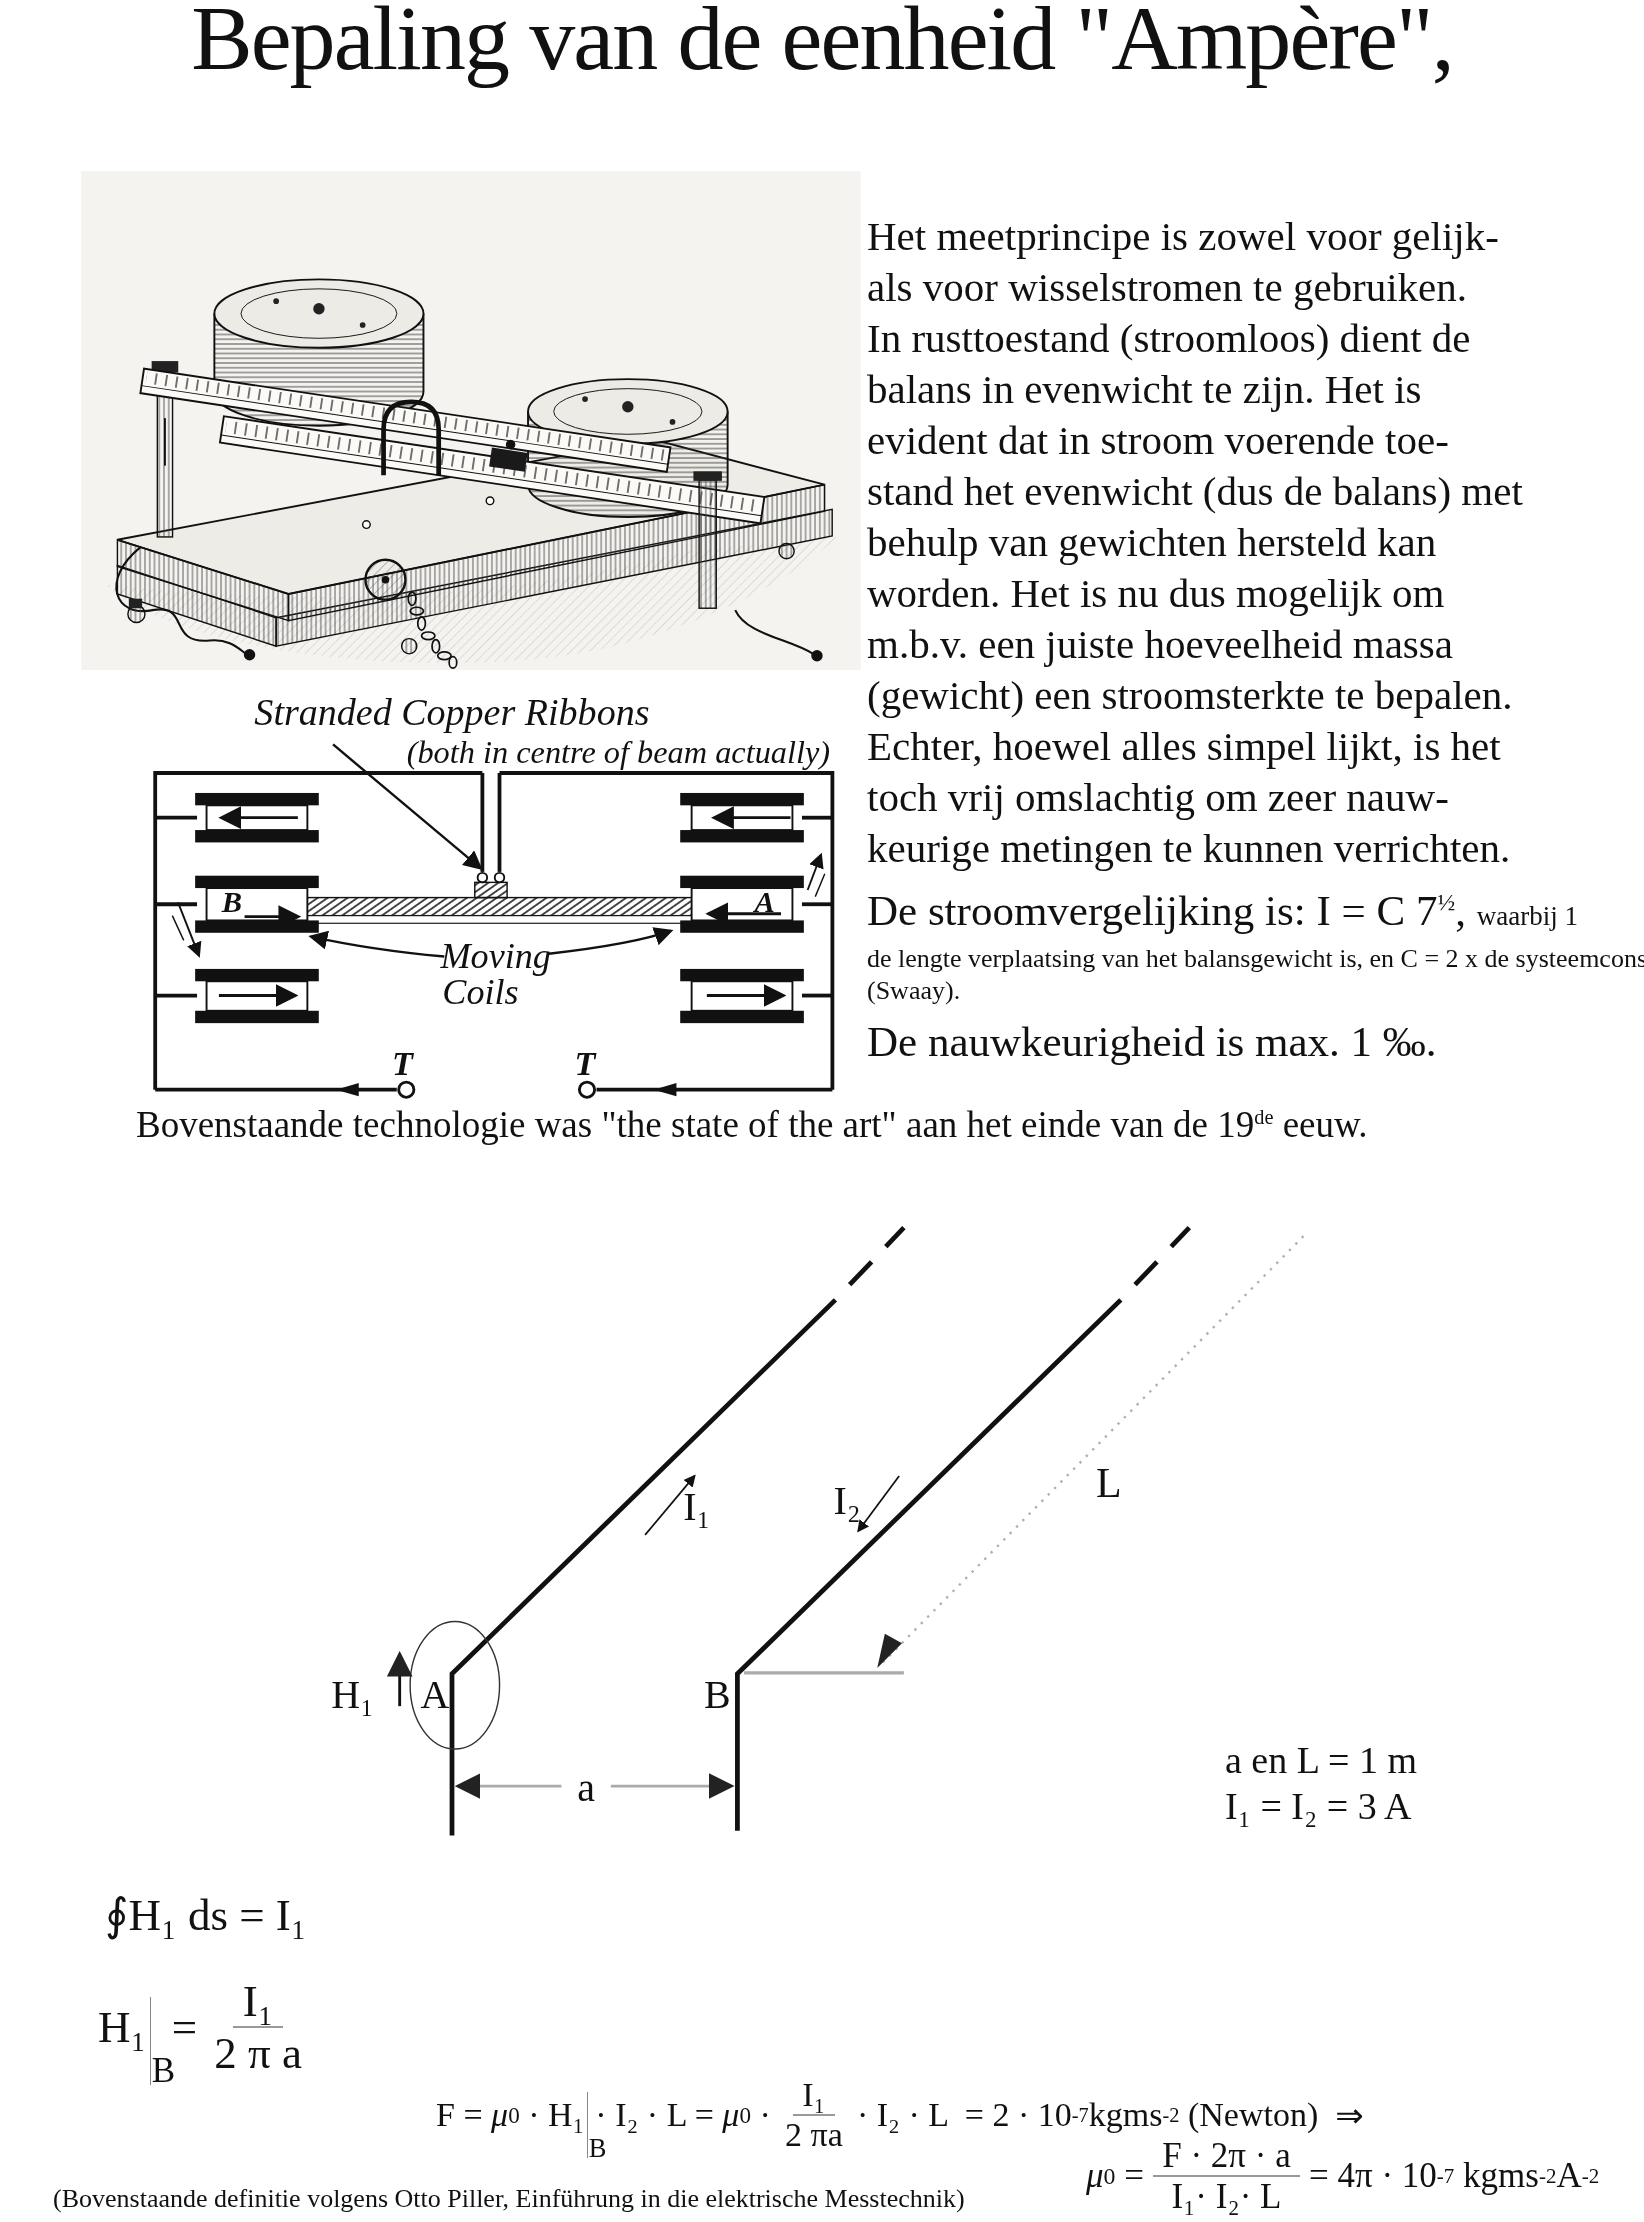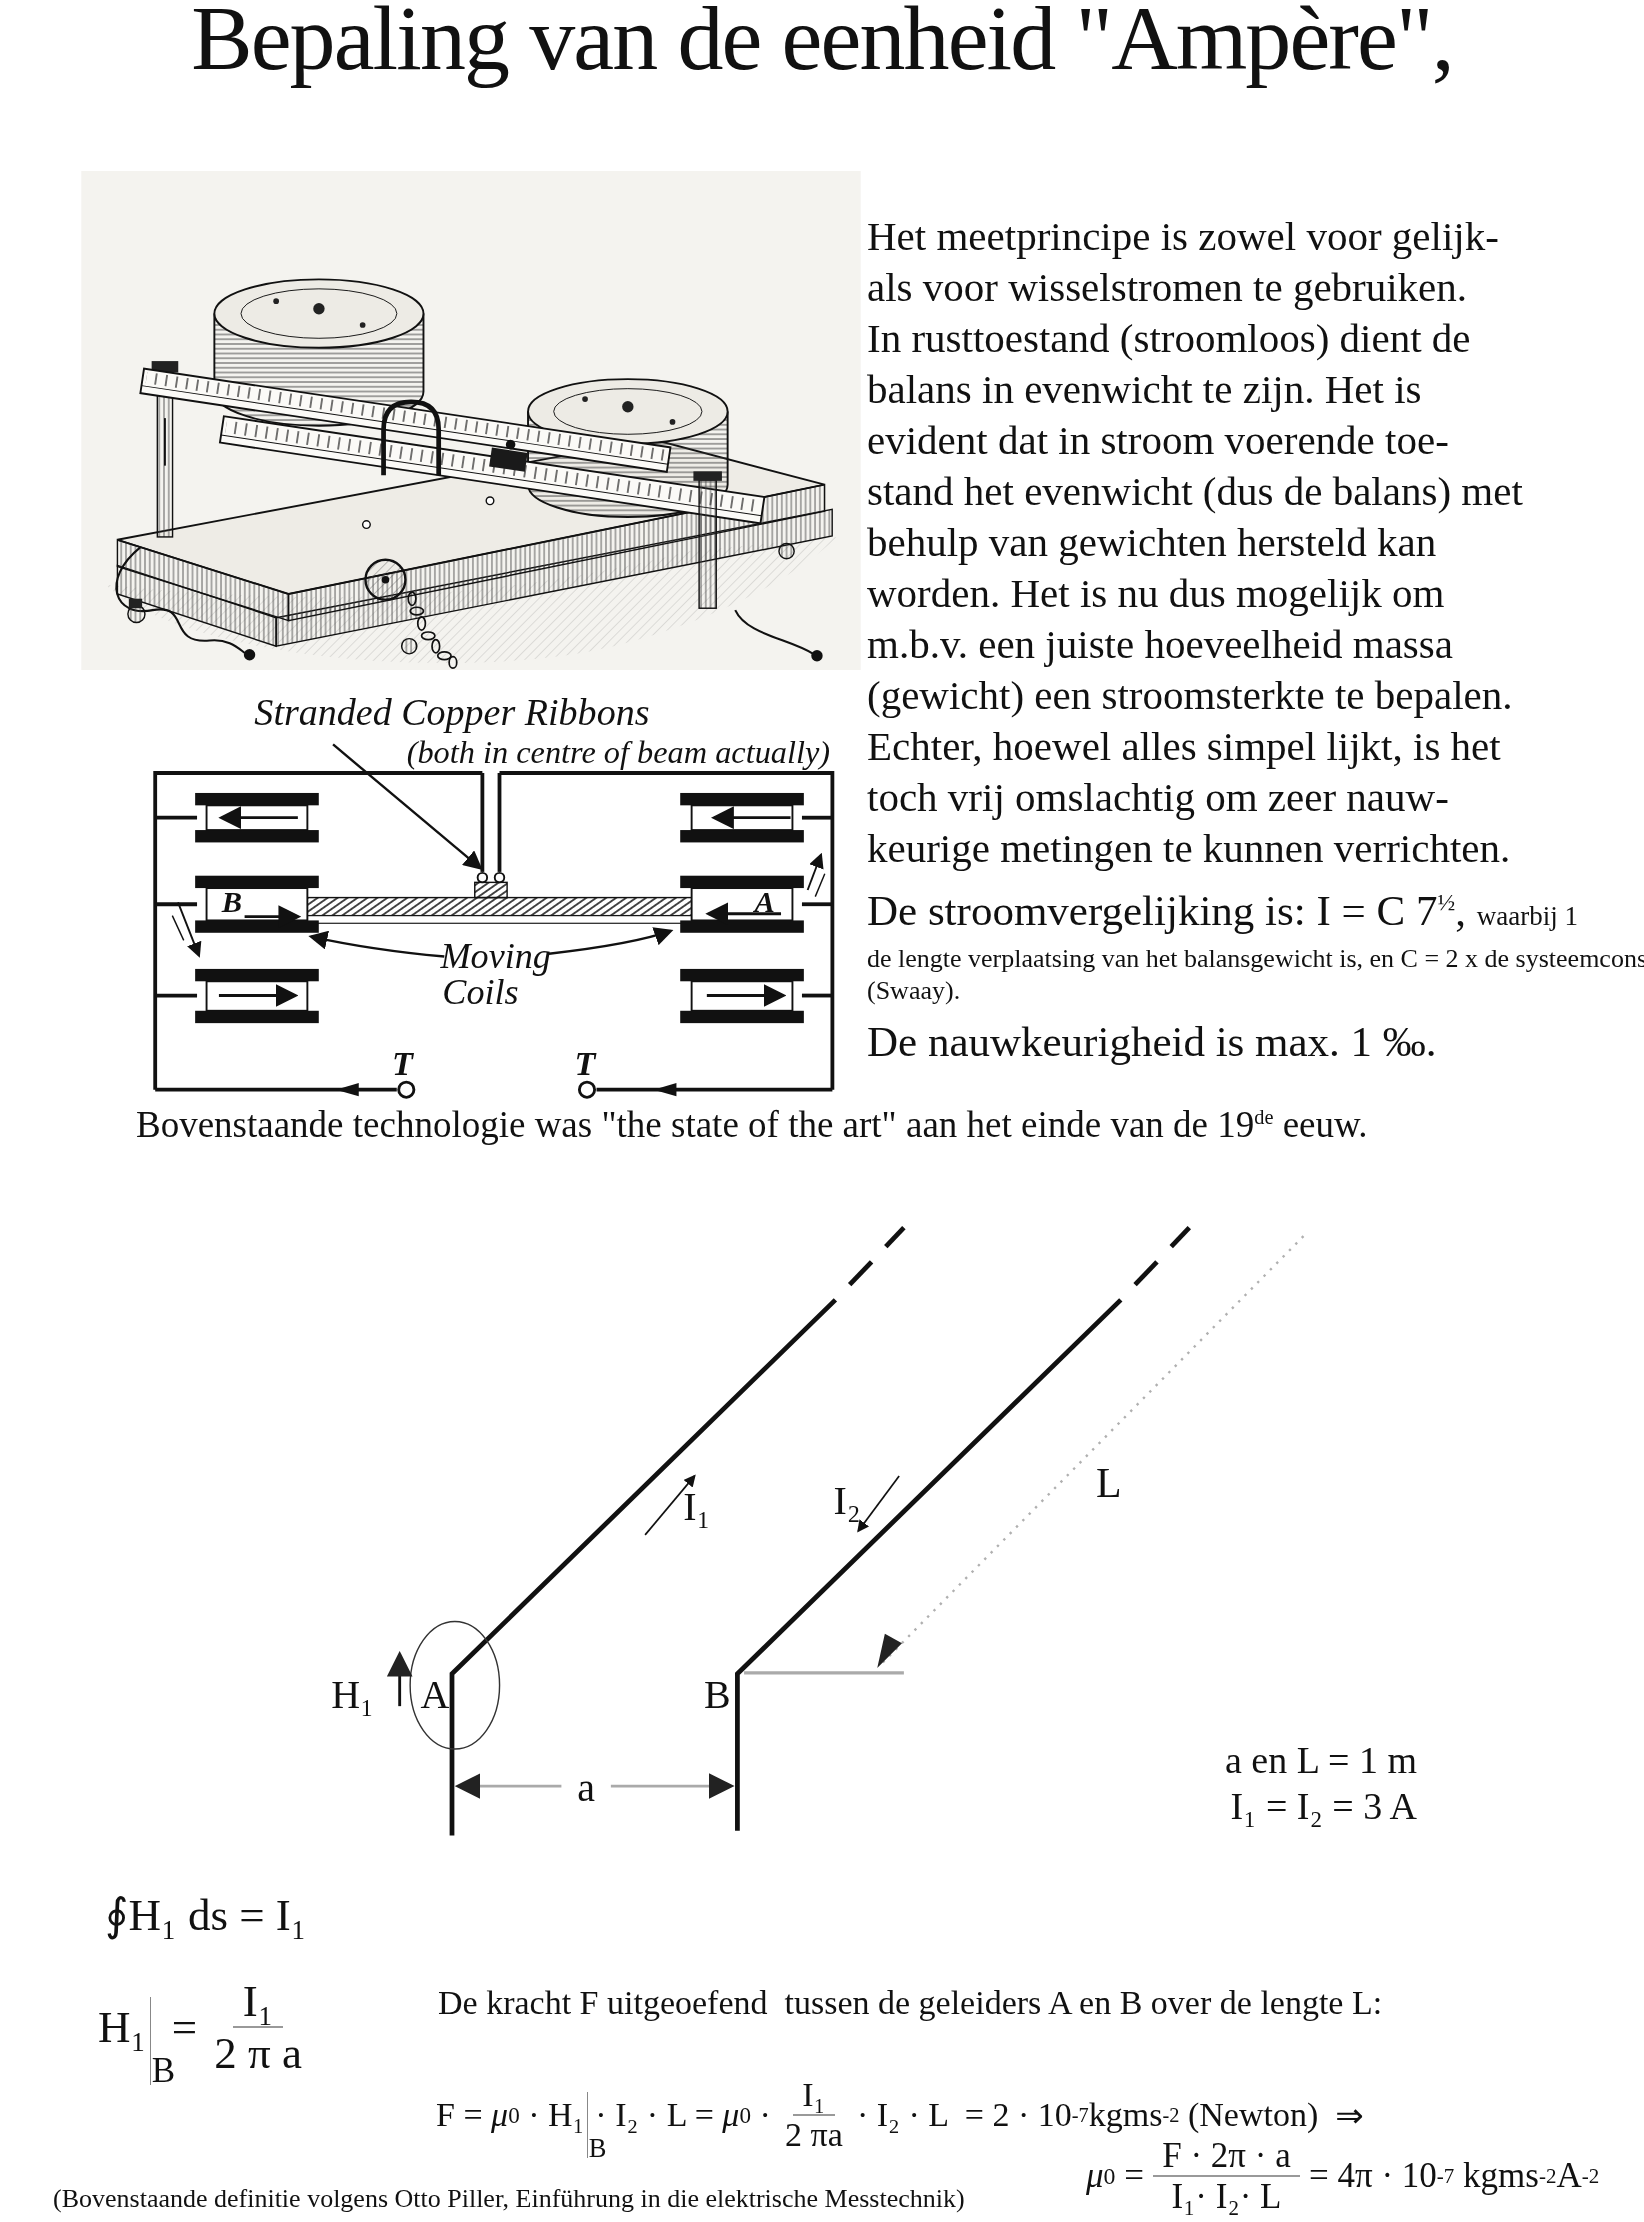--- a/index.html
+++ b/index.html
@@ -23,21 +23,21 @@
   .rightcol .line{font-size:41px;line-height:51px;white-space:nowrap;}
   .eqline{font-size:43px;line-height:53px;white-space:nowrap;margin-top:1.9px;}
   .eqline sup{font-size:55%;vertical-align:super;}
   .eqline .small{font-size:27px;text-align:right;}
   .smalltext .line{font-size:26px;line-height:32px;white-space:nowrap;}
   .accuracy{font-size:43px;margin-top:9.5px;white-space:nowrap;}
   
   .statement{position:absolute;left:136px;top:1103px;font-size:37px;white-space:nowrap;}
   .statement sup{font-size:55%;vertical-align:super;}
   
-  .notes{position:absolute;left:1225px;top:1737px;font-size:38px;line-height:46px;text-align:right;}
+  .notes{position:absolute;left:1225px;top:1737px;font-size:38px;line-height:46px;}
   .notes .line{white-space:nowrap;}
   
   .formula{display:flex;align-items:center;white-space:pre;}
   .eq-ampere{position:absolute;left:105px;top:1888px;font-size:45px;white-space:nowrap;}
   .eq-field{position:absolute;left:98px;top:1976px;font-size:45px;}
   .force-intro{position:absolute;left:438px;top:1984px;font-size:34px;white-space:pre;}
   .eq-force{position:absolute;left:436px;top:2076px;font-size:34px;}
   .eq-mu0{position:absolute;left:1086px;top:2136px;font-size:35px;}
   .footnote{position:absolute;left:53px;top:2184px;font-size:26px;white-space:nowrap;}
   .frac{display:inline-flex;flex-direction:column;align-items:center;vertical-align:middle;line-height:1.12;}
@@ -317,21 +317,20 @@
     <div class="line">a en L = 1 m</div>
     <div class="line">I₁ = I₂ = 3 A</div>
   </div>
 
   <div class="eq-ampere">∮H₁ ds = I₁</div>
 
   <div class="eq-field formula">
     <span>H₁</span><span class="bdrop"><span class="bar"></span><span class="bsub">B</span></span><span> = </span><span class="frac"><span class="num">I₁</span><span class="den">2 π a</span></span>
   </div>
 
-  <div class="force-intro">De kracht F uitgeoefend  tussen de geleiders A en B over de lengte L:</div>
 
   <div class="eq-force formula">
     <span>F = </span><span class="mu">μ</span><sub class="zero">0</sub><span> · H₁</span><span class="bdrop"><span class="bar"></span><span class="bsub">B</span></span><span>· I₂ · L = </span><span class="mu">μ</span><sub class="zero">0</sub><span> · </span><span class="frac"><span class="num">I₁</span><span class="den">2 πa</span></span><span> · I₂ · L  = 2 · 10</span><sup class="exp">-7</sup><span>kgms</span><sup class="exp">-2</sup><span> (Newton)  </span><span class="bigarrow">⇒</span>
   </div>
 
   <div class="eq-mu0 formula">
     <span class="mu">μ</span><sub class="zero">0</sub><span> = </span><span class="frac"><span class="num">F · 2π · a</span><span class="den">I₁· I₂· L</span></span><span> = 4π · 10</span><sup class="exp">-7</sup><span> kgms</span><sup class="exp">-2</sup><span>A</span><sup class="exp">-2</sup>
   </div>
 
   <div class="footnote">(Bovenstaande definitie volgens Otto Piller, Einführung in die elektrische Messtechnik)</div>

